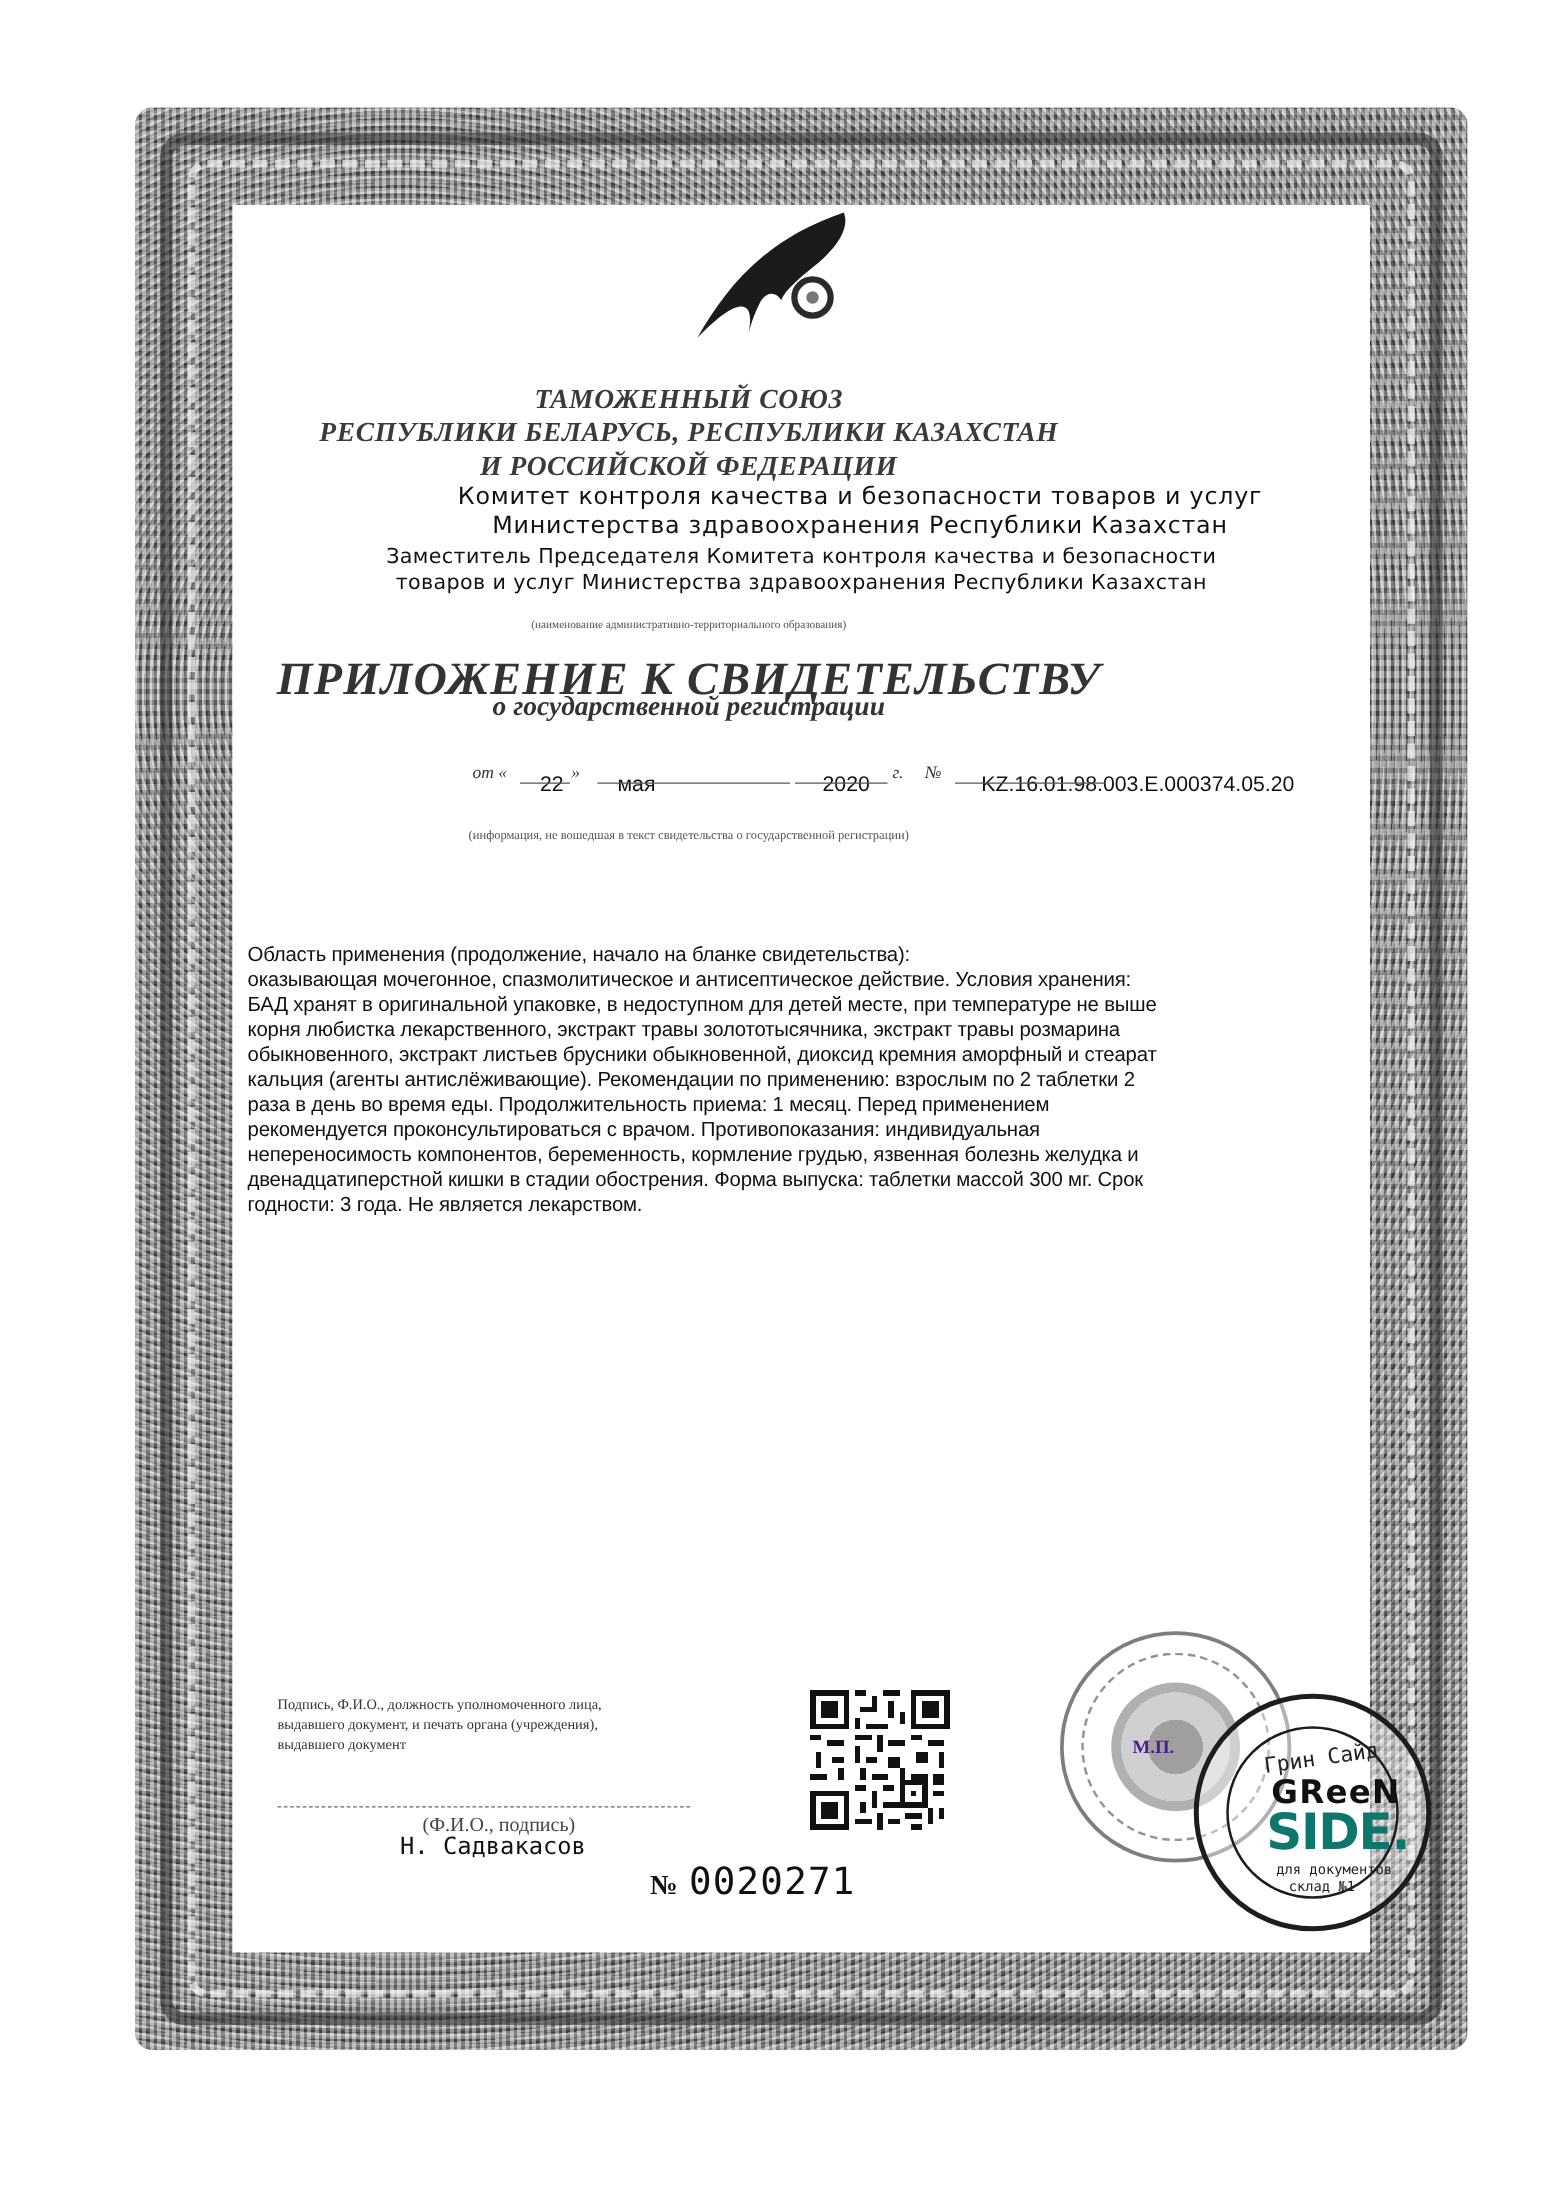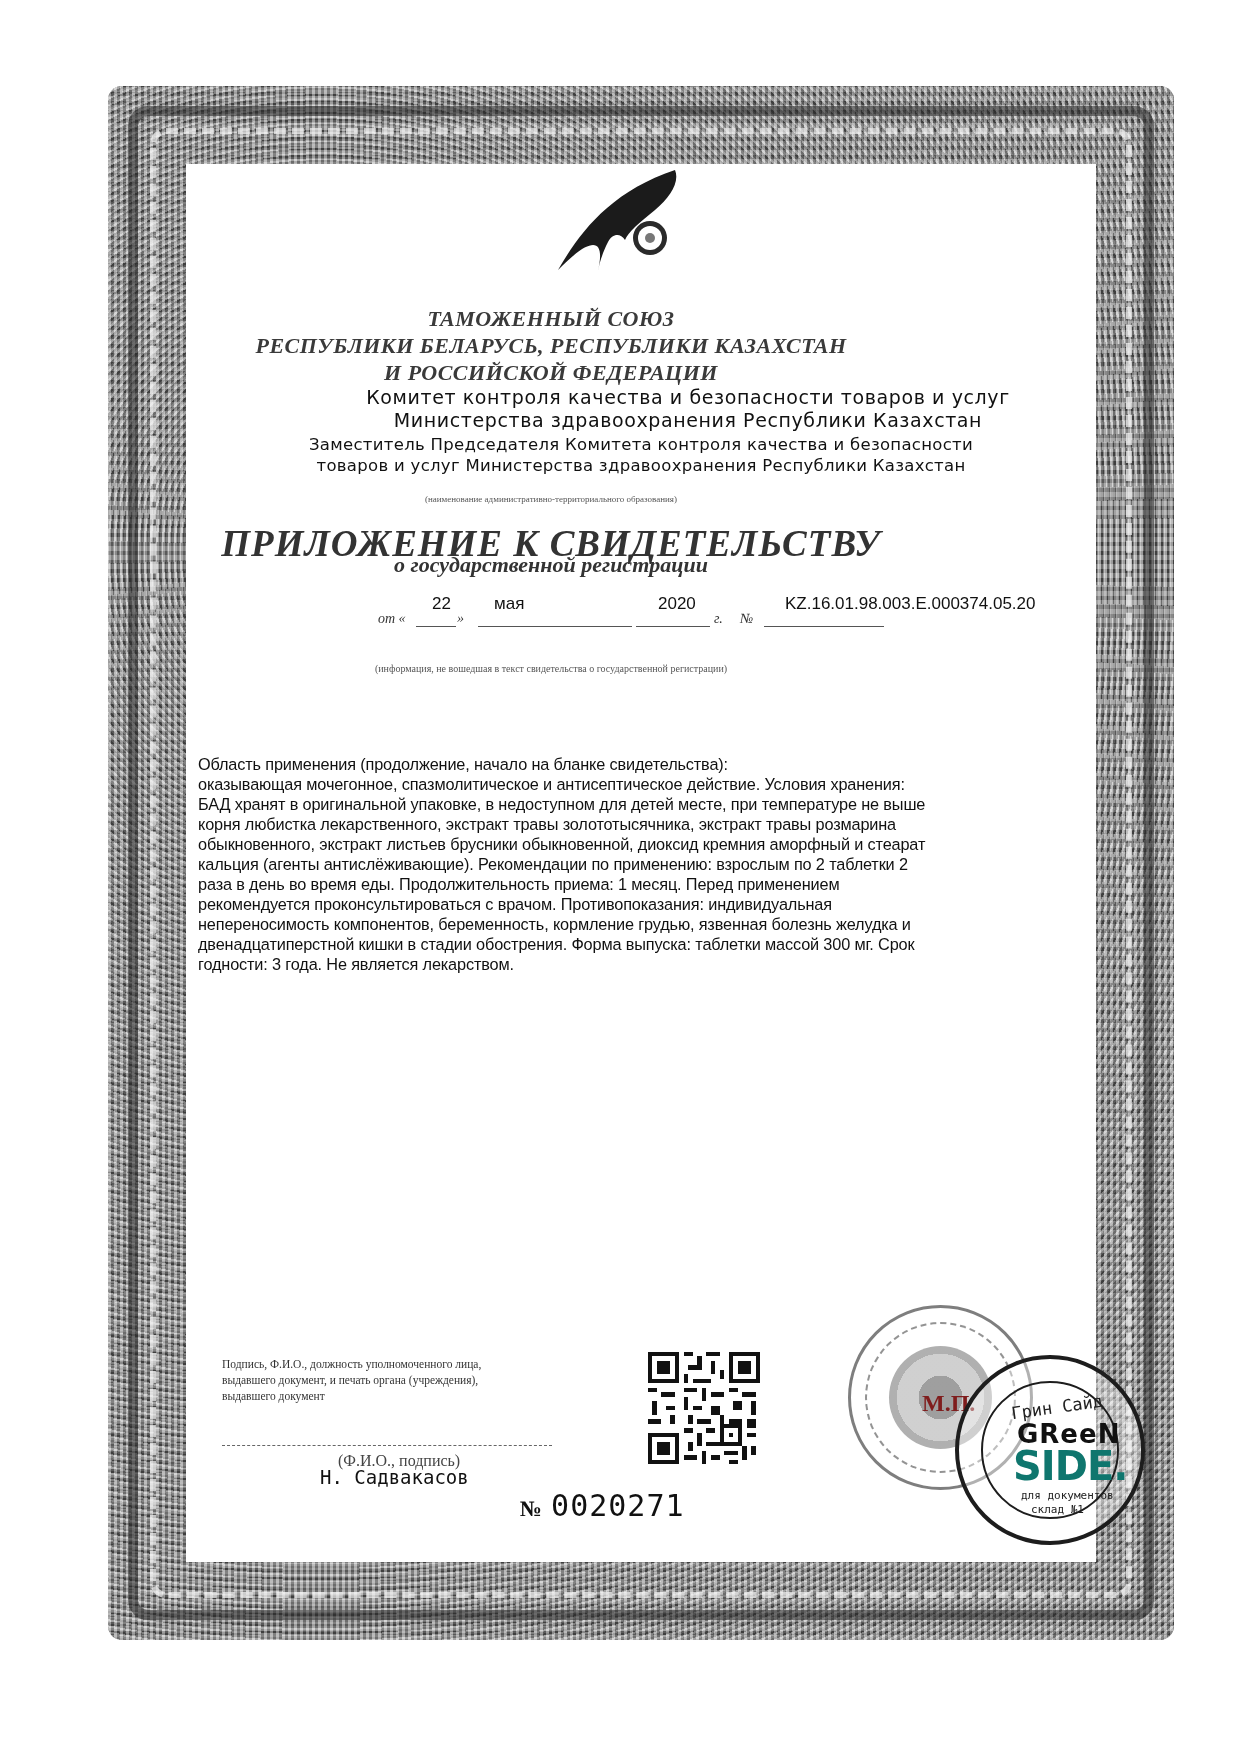--- a/index.html
+++ b/index.html
@@ -42,39 +42,39 @@
   .center { text-align: center; left: 186px; width: 730px; }
 
   .union-title { font-family: "Liberation Serif", serif; font-style: italic; font-weight: bold; color: #3a3a3a; font-size: 22px; line-height: 27px; letter-spacing: 0.5px; }
   .committee { font-family: "DejaVu Sans", sans-serif; font-size: 19px; line-height: 23px; color: #111; letter-spacing: 0.6px; }
   .deputy { font-family: "DejaVu Sans", sans-serif; font-size: 16.5px; line-height: 21px; color: #111; letter-spacing: 0.3px; }
   .tiny-caption { font-family: "Liberation Serif", serif; font-size: 9px; color: #555; }
   .big-title { font-family: "Liberation Serif", serif; font-style: italic; font-weight: bold; font-size: 37px; color: #333; letter-spacing: 1px; margin-top: 16px; }
   .subtitle { font-family: "Liberation Serif", serif; font-style: italic; font-weight: bold; font-size: 22px; color: #333; }
 
   .date-line { font-family: "Liberation Serif", serif; font-size: 14px; color: #333; font-style: italic; }
-  .filled { font-family: "Liberation Sans", sans-serif; font-size: 17px; color: #111; }
+  .filled { font-family: "Liberation Sans", sans-serif; font-size: 17px; color: #111; margin-top: 24px; }
   .underline { position: absolute; border-bottom: 1px solid #555; height: 0; }
 
   .body-text { font-family: "Liberation Sans", sans-serif; font-size: 16.3px; line-height: 20px; color: #111; letter-spacing: -0.15px; }
   .body-line { white-space: nowrap; display: block; }
 
   .sig-caption { font-family: "Liberation Serif", serif; font-size: 11.5px; line-height: 16px; color: #333; }
   .fio-caption { font-family: "Liberation Serif", serif; font-size: 16px; color: #444; }
   .signer { font-family: "DejaVu Sans Mono", monospace; font-size: 19px; color: #111; }
   .serial { font-family: "DejaVu Sans Mono", monospace; font-size: 30px; color: #111; letter-spacing: 1px; }
   .serial .no { font-family: "Liberation Serif", serif; font-size: 22px; font-weight: bold; margin-right: 8px; }
 
   .qr { position: absolute; left: 648px; top: 1352px; width: 112px; height: 112px; }
 
   .stamp { position: absolute; border-radius: 50%; }
   .stamp-kz { left: 848px; top: 1305px; width: 185px; height: 185px; border: 3px solid rgba(40,40,40,0.6); box-sizing: border-box; }
   .stamp-kz::before { content: ""; position: absolute; inset: 14px; border-radius: 50%; border: 2px dashed rgba(40,40,40,0.5); }
   .stamp-kz-inner { position: absolute; left: 38px; top: 38px; width: 103px; height: 103px; border-radius: 50%; background: radial-gradient(circle, rgba(80,80,80,0.55) 0 30%, rgba(120,120,120,0.35) 30% 60%, rgba(80,80,80,0.45) 60% 100%); }
-  .stamp-kz-label { position: absolute; left: 71px; top: 82px; font-family: "Liberation Serif", serif; font-weight: bold; font-size: 24px; color: #7f1d1d; }
+  .stamp-kz-label { position: absolute; left: 55px; top: 82px; font-family: "Liberation Serif", serif; font-weight: bold; font-size: 15px; color: #4c1d95; }
 
   .stamp-gs { left: 955px; top: 1355px; width: 190px; height: 190px; border: 4px solid #1d1d1d; box-sizing: border-box; background: rgba(255,255,255,0.4); }
   .stamp-gs::before { content: ""; position: absolute; inset: 22px; border-radius: 50%; border: 2px solid #1d1d1d; }
   .gs-top { position: absolute; left: 52px; top: 38px; font-family: "DejaVu Sans Mono", monospace; font-size: 17px; color: #222; transform: rotate(-8deg); }
   .gs-green { position: absolute; left: 58px; top: 60px; font-family: "DejaVu Sans", sans-serif; font-weight: bold; font-size: 26px; color: #111; letter-spacing: 1px; }
   .gs-side { position: absolute; left: 54px; top: 84px; font-family: "DejaVu Sans", sans-serif; font-weight: bold; font-size: 40px; color: #0f766e; letter-spacing: -1px; }
   .gs-doc { position: absolute; left: 62px; top: 130px; font-family: "DejaVu Sans Mono", monospace; font-size: 11px; color: #222; }
   .gs-warehouse { position: absolute; left: 72px; top: 144px; font-family: "DejaVu Sans Mono", monospace; font-size: 11px; color: #222; }
 </style>
 </head>

